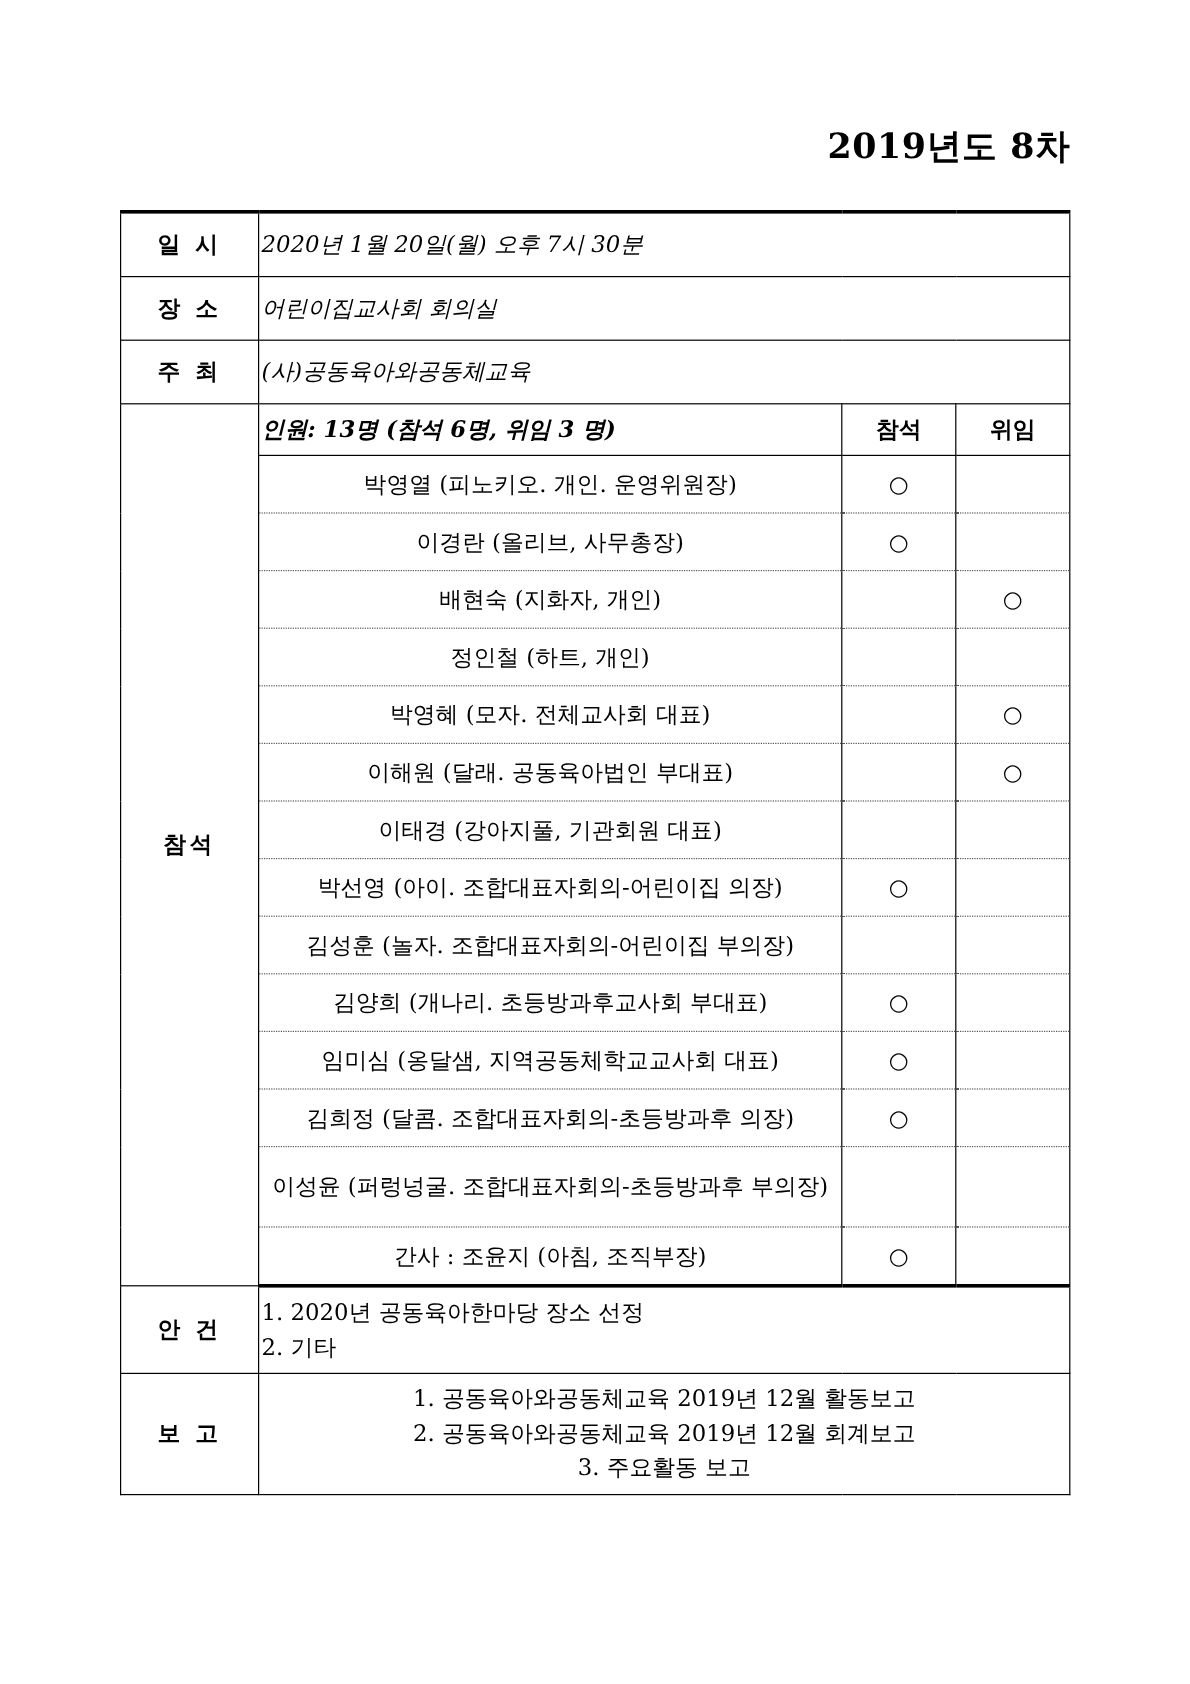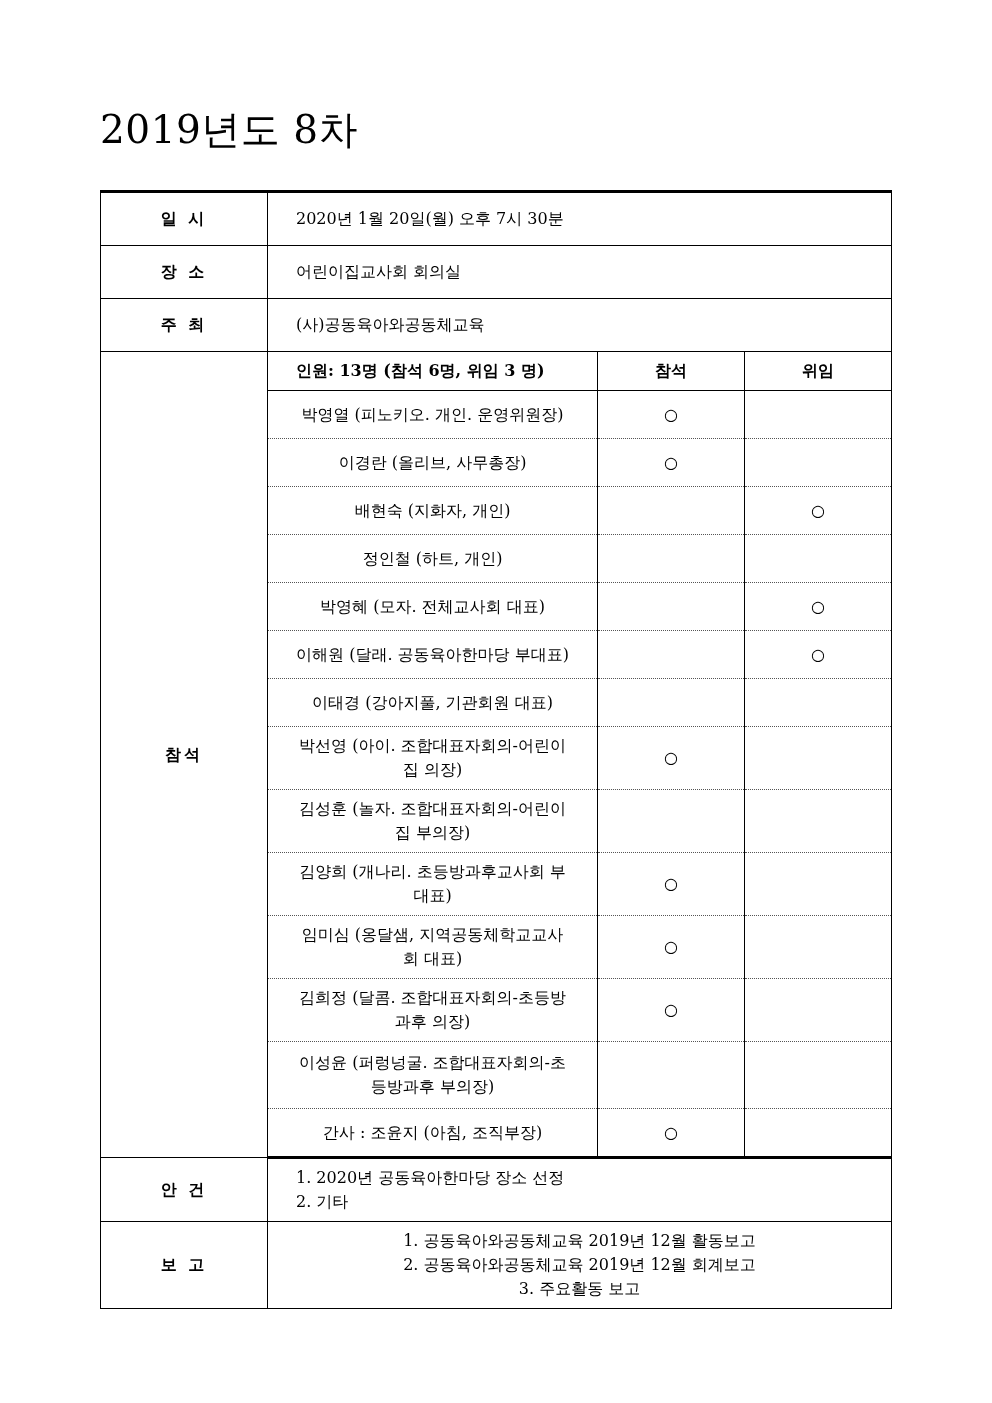--- a/index.html
+++ b/index.html
@@ -15,53 +15,54 @@
     overflow: hidden;
   }
   .page {
     width: 992px;
     height: 1403px;
     box-sizing: border-box;
     padding: 100px 100px 0 100px;
     position: relative;
   }
   .doc-title {
-    text-align: left;
-    font-size: 39px;
+    text-align: right;
+    font-size: 29px;
     line-height: 1.55;
     letter-spacing: 0.5px;
-    font-weight: 400;
+    font-weight: 700;
   }
   .doc-title .line2 {
     white-space: nowrap;
   }
   table.main {
     width: 100%;
     border-collapse: collapse;
     margin-top: 30px;
     font-family: "DejaVu Serif", "Liberation Serif", serif;
   }
   table.main td {
     border: 1px solid #000;
     vertical-align: middle;
-    font-size: 16px;
-    padding: 7px 28px;
+    font-size: 19px;
+    padding: 7px 2px;
     line-height: 1.5;
   }
   
   .lbl {
     width: 110px;
     text-align: center;
     letter-spacing: 3px;
     font-size: 15.5px;
     font-weight: 600;
     padding: 7px 4px;
   }
   .val {
     padding-left: 14px;
+    font-style: italic;
   }
   
   .r-top td { height: 38px; }
 
   
   .att-head td {
     font-weight: 700;
     font-size: 15.5px;
   }
   .att-head .c2, .att-head .c3 {
@@ -171,21 +172,21 @@
         <td class="namecell">정인철 (하트, 개인)</td>
         <td class="markcell"></td>
         <td class="markcell"></td>
       </tr>
       <tr>
         <td class="namecell">박영혜 (모자. 전체교사회 대표)</td>
         <td class="markcell"></td>
         <td class="markcell">○</td>
       </tr>
       <tr>
-        <td class="namecell">이해원 (달래. 공동육아한마당 부대표)</td>
+        <td class="namecell">이해원 (달래. 공동육아법인 부대표)</td>
         <td class="markcell"></td>
         <td class="markcell">○</td>
       </tr>
       <tr>
         <td class="namecell">이태경 (강아지풀, 기관회원 대표)</td>
         <td class="markcell"></td>
         <td class="markcell"></td>
       </tr>
       <tr>
         <td class="namecell">박선영 (아이. 조합대표자회의-어린이집 의장)</td>

